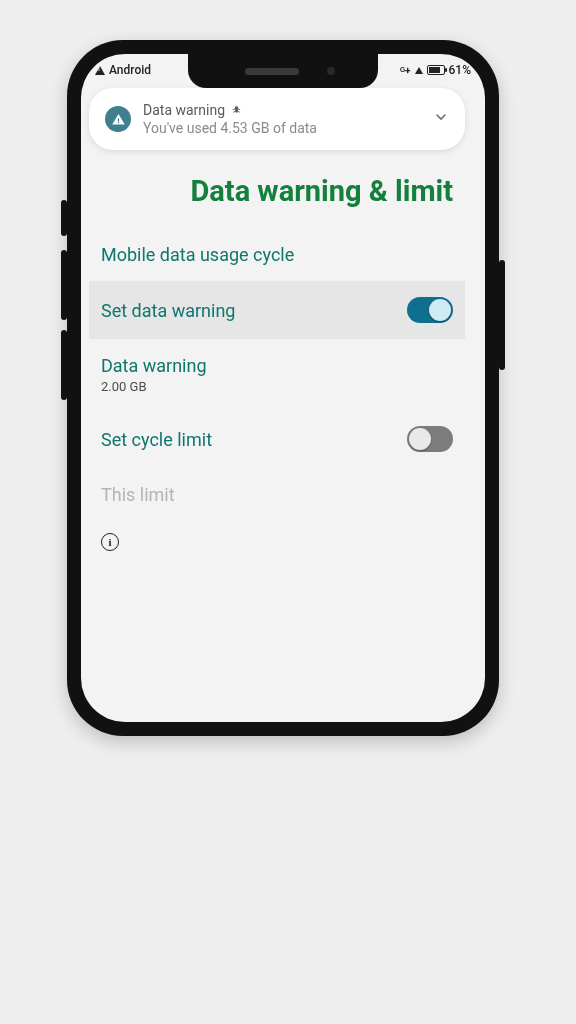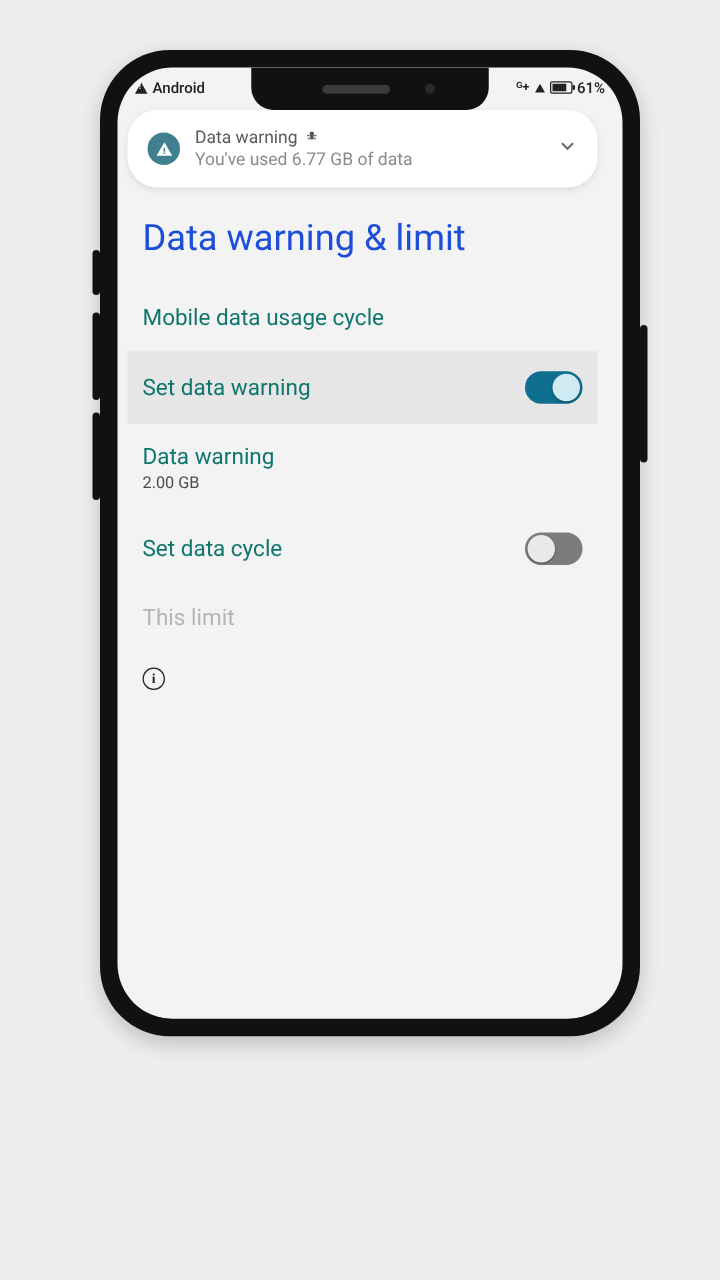--- a/index.html
+++ b/index.html
@@ -6,24 +6,24 @@
   body {
     font-family: Roboto, -apple-system, "Segoe UI", Arial, sans-serif;
     background: #eeeeee;
     width: 576px;
     height: 1024px;
     overflow: hidden;
     position: relative;
   }
   .phone {
     position: absolute;
-    left: 80px;
+    left: 67px;
     top: 40px;
     width: 432px;
-    height: 789px;
+    height: 696px;
     background: #111;
     border-radius: 56px;
     padding: 14px;
     box-shadow: 0 6px 18px rgba(0,0,0,0.2);
   }
   
   .side-btn { position:absolute; background:#111; border-radius:4px; }
   .sb-left1 { left:-6px; top:160px; width:6px; height:36px; }
   .sb-left2 { left:-6px; top:210px; width:6px; height:70px; }
   .sb-left3 { left:-6px; top:290px; width:6px; height:70px; }
@@ -90,23 +90,24 @@
     flex:0 0 26px;
   }
   .notif-icon svg{width:15px;height:15px;}
   .notif-text{flex:1;min-width:0;}
   .notif-title{font-size:14px;color:#5a5a5a;display:flex;align-items:center;gap:6px;}
   .notif-sub{font-size:14px;color:#8a8a8a;margin-top:2px;}
   .chev{color:#6b6b6b;}
 
   .page-title{
     font-size:29px;
-    font-weight:400;
-    color:#1d4ed8;
+    font-weight:700;
+    color:#15803d;
     padding: 24px 12px 20px 12px;
+    text-align: right;
   }
 
   .row {
     padding: 16px 12px;
     display:flex;
     align-items:center;
     justify-content:space-between;
   }
   .row.highlight { background:#e6e6e6;align-items:center; }
   .row-label { font-size:18px; color:#0f766e; }
@@ -186,21 +187,21 @@
               <svg width="11" height="11" viewBox="0 0 24 24" fill="#5a5a5a">
                   <circle cx="12" cy="9" r="4"></circle>
                   <rect x="9" y="10" width="6" height="9" rx="3"></rect>
                   <line x1="4" y1="12" x2="8" y2="12" stroke="#5a5a5a" stroke-width="2"></line>
                   <line x1="16" y1="12" x2="20" y2="12" stroke="#5a5a5a" stroke-width="2"></line>
                   <line x1="5" y1="18" x2="9" y2="16" stroke="#5a5a5a" stroke-width="2"></line>
                   <line x1="15" y1="16" x2="19" y2="18" stroke="#5a5a5a" stroke-width="2"></line>
                 </svg>
             </span>
           </div>
-          <div class="notif-sub">You've used 6.77 GB of data</div>
+          <div class="notif-sub">You've used 4.53 GB of data</div>
         </div>
         <div class="chev">
           <svg width="16" height="16" viewBox="0 0 24 24" fill="none" stroke="#6b6b6b" stroke-width="2.4" stroke-linecap="round">
               <polyline points="6 9 12 15 18 9"></polyline>
             </svg>
         </div>
       </div>
 
       <h1 class="page-title">Data warning &amp; limit</h1>
 
@@ -216,21 +217,21 @@
       </div>
 
       <div class="row">
         <div class="row-col">
           <span class="row-label">Data warning</span>
           <span class="row-sub">2.00 GB</span>
         </div>
       </div>
 
       <div class="row">
-        <span class="row-label">Set data cycle</span>
+        <span class="row-label">Set cycle limit</span>
         <div class="toggle off">
             <div class="knob"></div>
           </div>
       </div>
 
       <div class="row">
         <span class="row-label dim">This limit</span>
       </div>
 
       <div class="info-block">

